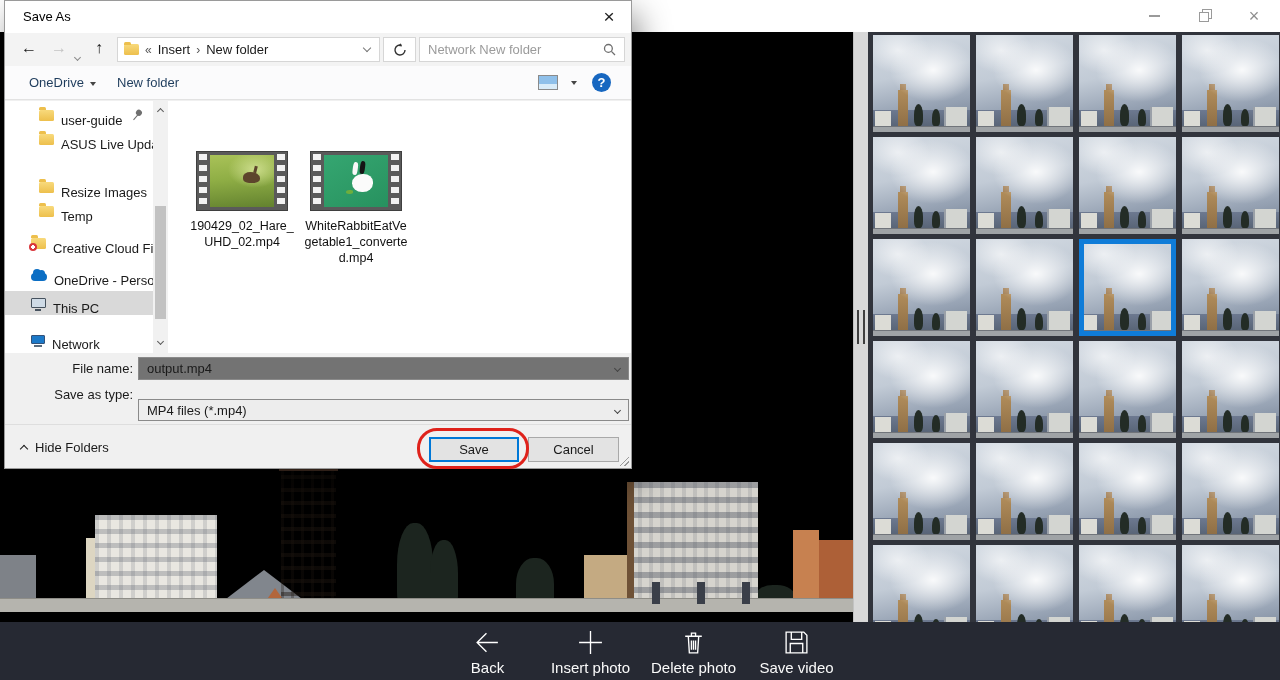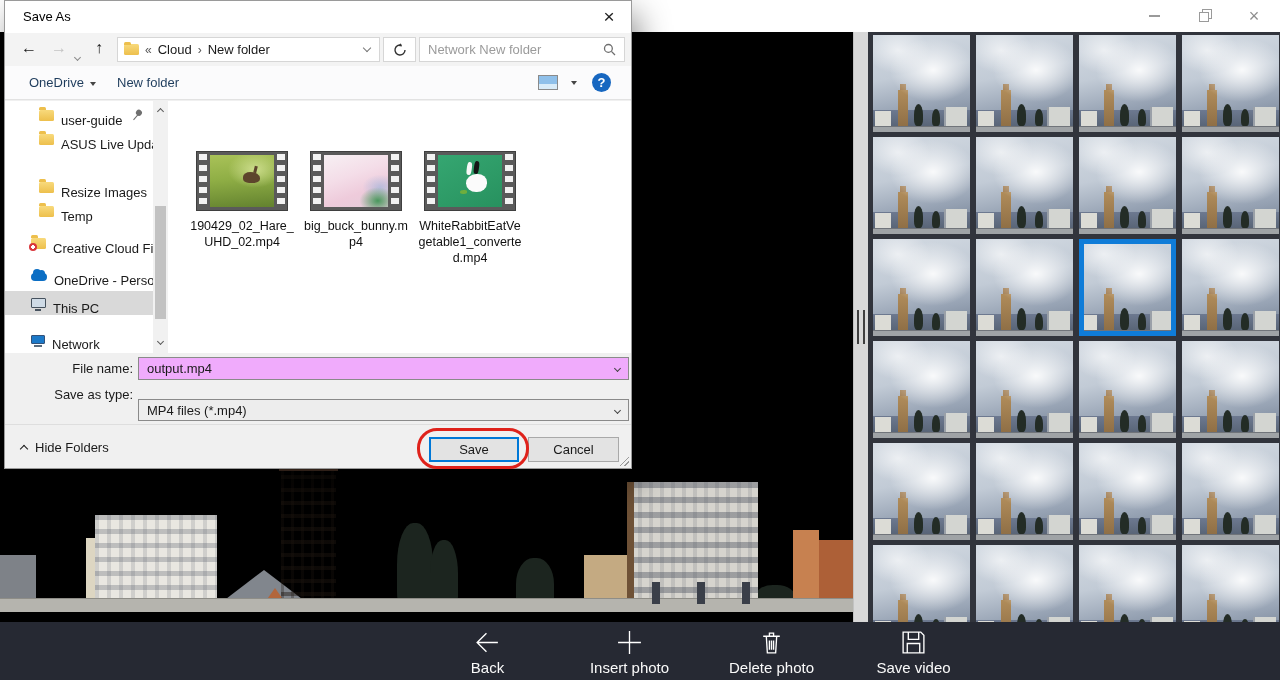--- a/index.html
+++ b/index.html
@@ -76,21 +76,21 @@
   .t-tower::before{content:"";position:absolute;left:2px;top:-6px;width:6px;height:6px;background:#a5835a;}
   .t-tree{background:#232c26;border-radius:50% 50% 30% 30%;}
   .t-tree.a{left:42%;bottom:6px;width:9px;height:22px;}
   .t-tree.b{left:61%;bottom:6px;width:8px;height:17px;}
   .t-wall{left:0;right:0;bottom:0;height:6px;background:#9fa3a6;border-top:1px solid #70747a;}
   .cell.selected{z-index:2;box-shadow:inset 0 0 0 5px var(--selection,#0f7cd8);}
   .cell.selected::after{content:"";position:absolute;inset:0;z-index:3;box-shadow:inset 0 0 0 5px var(--selection,#0f7cd8);}
 
   
   .bottom-bar{position:absolute;left:0;top:622px;width:1280px;height:58px;background:#262933;}
-  .tb-row{position:absolute;left:436px;top:2px;display:flex;gap:39px;}
+  .tb-row{position:absolute;left:436px;top:2px;display:flex;}
   .tb-item{width:103px;display:flex;flex-direction:column;align-items:center;cursor:pointer;color:#fafafa;}
   .tb-icon{height:32px;display:flex;align-items:flex-end;justify-content:center;}
   .tb-icon svg{width:27px;height:27px;stroke:#fff;fill:none;stroke-width:1.3;}
   .tb-label{font-size:15px;margin-top:3px;}
 
   
   .dialog{position:absolute;left:4px;top:0;width:628px;height:469px;background:#f0f0f0;
     border:1px solid #9a9a9a;box-shadow:6px 14px 30px rgba(0,0,0,.45);z-index:10;font-size:13px;}
   .dlg-titlebar{position:absolute;left:0;top:0;right:0;height:32px;background:#fff;}
   .dlg-title{position:absolute;left:18px;top:8px;font-size:13px;color:#000;}
@@ -175,21 +175,21 @@
   .scene-rabbit{background:linear-gradient(150deg,#35a671 0%,#2d9a66 60%,#27915f 100%);}
   .scene-rabbit::before{content:"";position:absolute;right:24%;top:37%;width:21px;height:18px;background:#fbfbfb;border-radius:50% 45% 48% 48%;
     box-shadow:-13px 9px 0 -7px #6fae3d;}
   .scene-rabbit::after{content:"";position:absolute;right:36%;top:11%;width:5px;height:13px;background:#151515;border-radius:40%;
     transform:rotate(8deg);box-shadow:-7px 2px 0 0 #f8f8f8;}
   .file-label{margin-top:7px;font-size:12.5px;line-height:16px;text-align:center;word-break:break-all;color:#111;}
 
   .dlg-fields{position:absolute;left:0;top:352px;right:0;height:58px;}
   .f-label{position:absolute;left:0;width:128px;text-align:right;color:#1a1a1a;}
   .f-label.name{top:8px;} .f-label.type{top:34px;}
-  .f-field{position:absolute;left:133px;right:2px;height:23px;background:#f0abfc;border:1px solid #8a8a8a;
+  .f-field{position:absolute;left:133px;right:2px;height:23px;background:#737373;border:1px solid #8a8a8a;
     display:flex;align-items:center;padding:0 22px 0 8px;cursor:text;}
   .f-field.name{top:4px;}
   .f-field.type{top:46px;height:22px;background:#ededed;cursor:pointer;}
   .f-field .cv{position:absolute;right:8px;top:8px;width:5px;height:5px;color:#444;}
 
   .dlg-footer{position:absolute;left:0;bottom:0;right:0;height:44px;background:#f0f0f0;border-top:1px solid #dedede;}
   .hide-folders{position:absolute;left:16px;top:15px;display:flex;align-items:center;gap:8px;cursor:pointer;}
   .hide-folders .cv{color:#1a1a1a;margin-top:3px;}
   .btn{position:absolute;top:12px;height:25px;display:flex;align-items:center;justify-content:center;
     background:#e3e3e3;font-size:13px;cursor:pointer;}
@@ -507,21 +507,21 @@
     </div>
 
     <div class="dlg-addr">
       <span class="nav-glyph nav-back">←</span>
       <span class="nav-glyph nav-fwd">→</span>
       <span class="nav-glyph nav-hist"><span class="cv"></span></span>
       <span class="nav-glyph nav-up">↑</span>
       <div class="crumb-box">
         <span class="ic ic-folder"></span>
         <span class="crumb-sep">«</span>
-        <span class="crumb-item">Cloud</span>
+        <span class="crumb-item">Insert</span>
         <span class="crumb-sep">›</span>
         <span class="crumb-item">New folder</span>
         <span class="crumb-spacer"></span>
         <span class="cv"></span>
       </div>
       <div class="refresh-btn">
         <svg class="rf-svg" viewBox="0 0 14 14">
           <path d="M12 7A5 5 0 1 1 8.6 2.3" fill="none" stroke="#333" stroke-width="1.4"></path>
           <path d="M7.6 0.2 L8.9 3.4 L5.6 3.1 Z" fill="#333"></path>
         </svg>
@@ -592,26 +592,20 @@
       </div>
       <div class="filelist" id="fileList">
           <div class="file-item">
             <div class="film">
               <div class="scene scene-hare"></div>
             </div>
             <div class="file-label">190429_02_Hare_UHD_02.mp4</div>
           </div>
           <div class="file-item">
             <div class="film">
-              <div class="scene scene-bunny"></div>
-            </div>
-            <div class="file-label">big_buck_bunny.mp4</div>
-          </div>
-          <div class="file-item">
-            <div class="film">
               <div class="scene scene-rabbit"></div>
             </div>
             <div class="file-label">WhiteRabbitEatVegetable1_converted.mp4</div>
           </div>
         </div>
     </div>
 
     <div class="dlg-fields">
       <span class="f-label name">File name:</span>
       <div class="f-field name">

